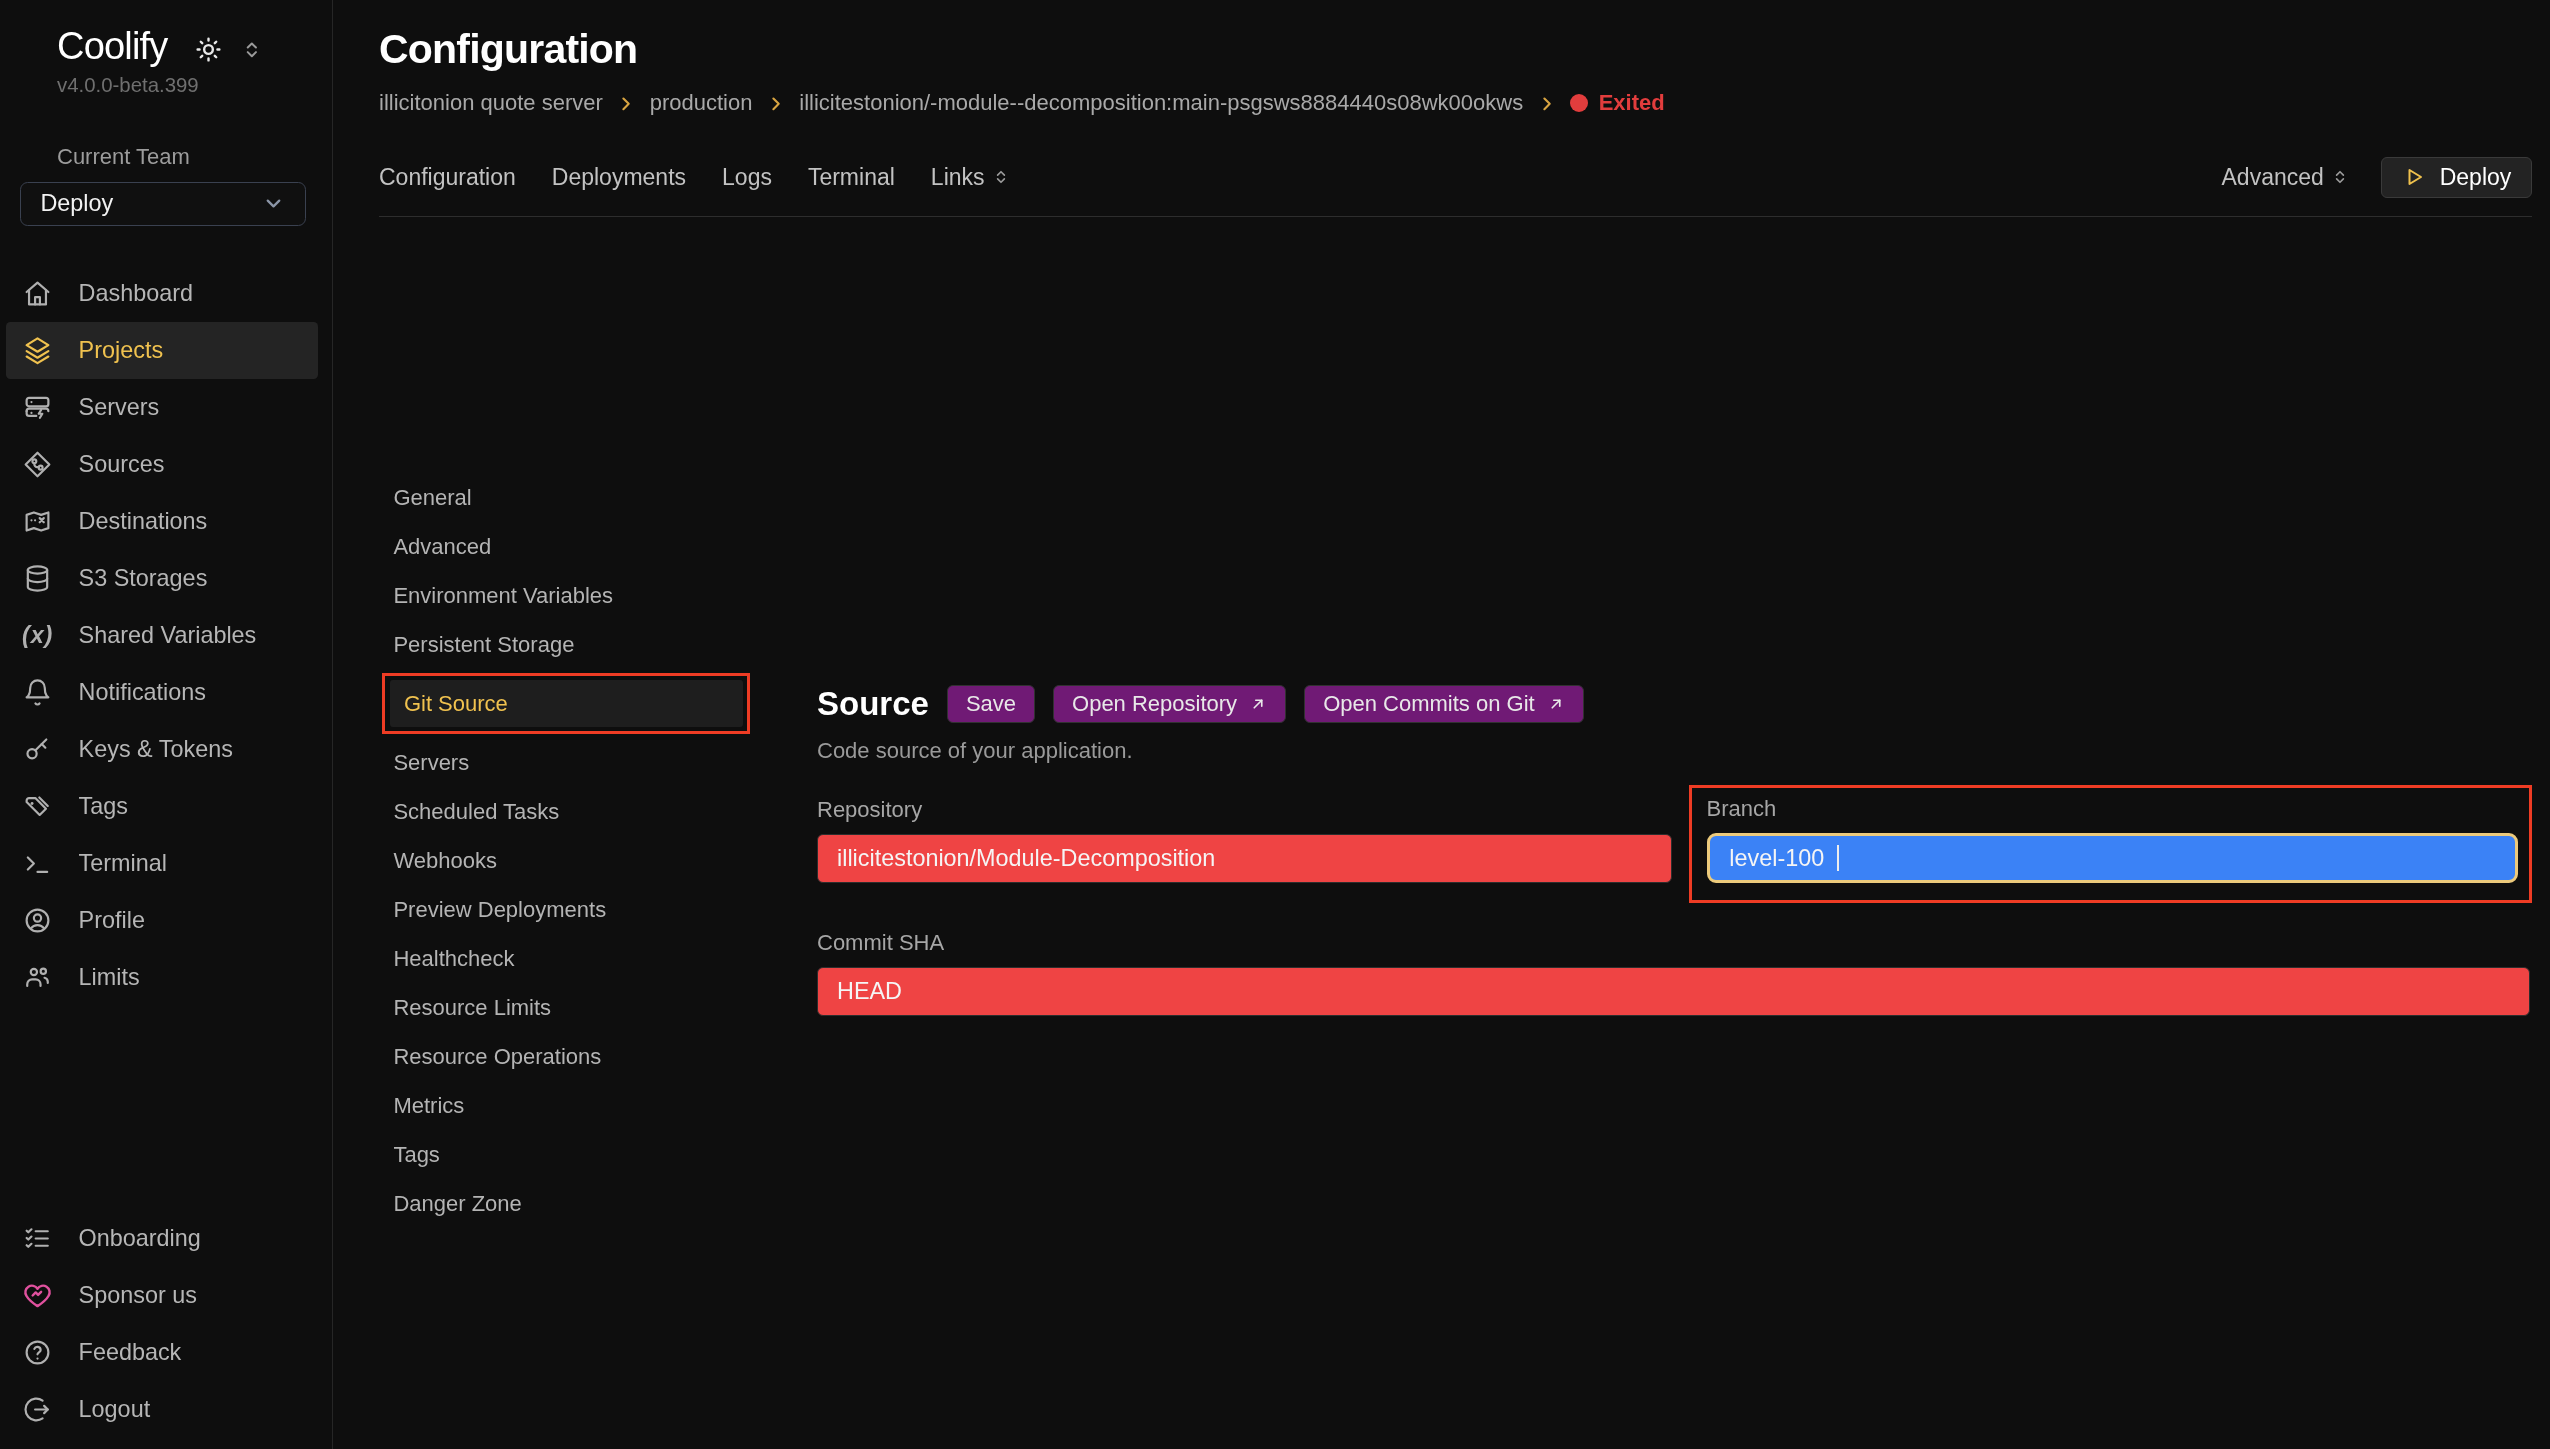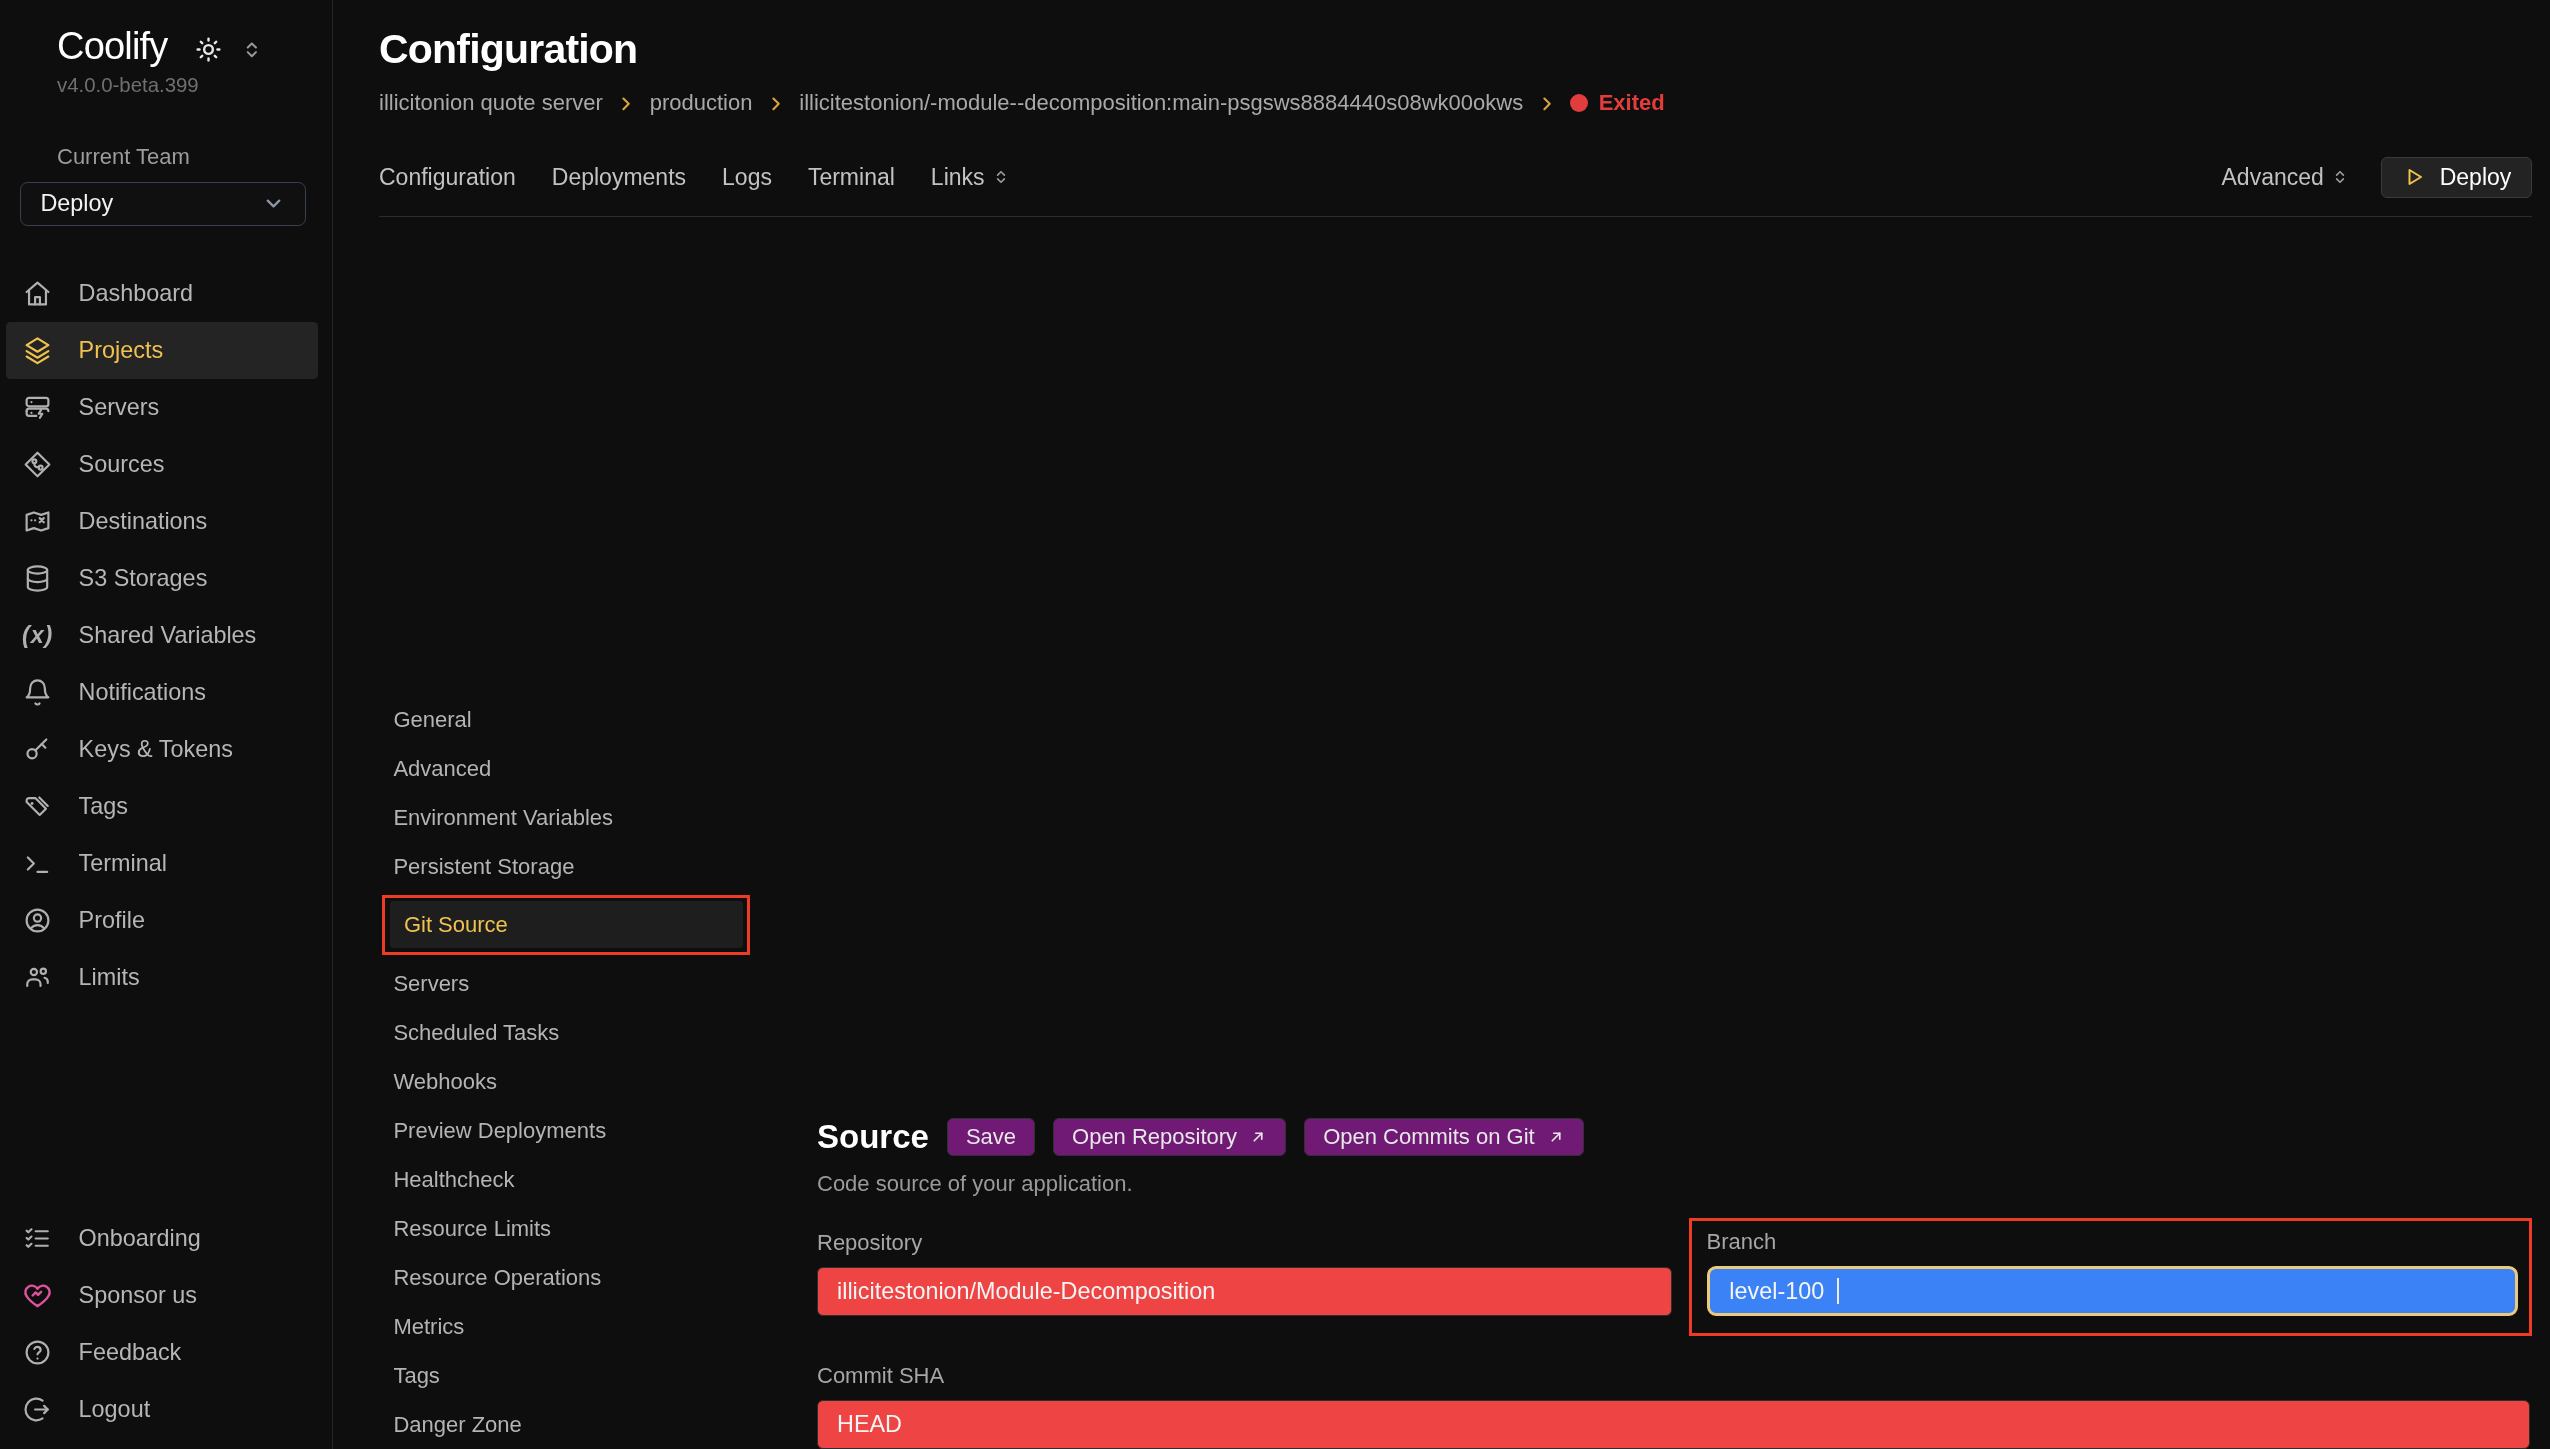--- a/index.html
+++ b/index.html
@@ -69,21 +69,21 @@
   .advanced { font-size:23px; color:#c2c2c2; display:flex; align-items:center; gap:7.6px; cursor:pointer; }
   .advanced .ud { color:#9a9a9a; }
   .deploy-btn {
     height:41px; padding:0 19.7px; background:#232323; border:0.8px solid #3a3a3a;
     border-radius:6px; display:flex; align-items:center; gap:13.6px;
     font-size:23px; color:#fff; cursor:pointer;
   }
   .deploy-btn .play { color:#efc14d; }
   .tab-divider { height:1.5px; background:#2d2d2d; margin-top:18px; }
 
-  .content { display:flex; margin-top:35px; flex:1; align-items:flex-end; }
+  .content { display:flex; margin-top:35px; flex:1; align-items:center; }
 
   
   .subnav { width:438px; min-width:438px; display:flex; flex-direction:column; }
   .subnav-item {
     height:49px; line-height:49px; padding-left:14.4px; font-size:22px;
     color:#b4b4b4; cursor:pointer; border-radius:3px;
   }
   .annotation-subnav {
     border:3.8px solid #ee3c24; margin:3.8px 67px 3.8px 3px; padding:3.8px 4.5px;
   }

